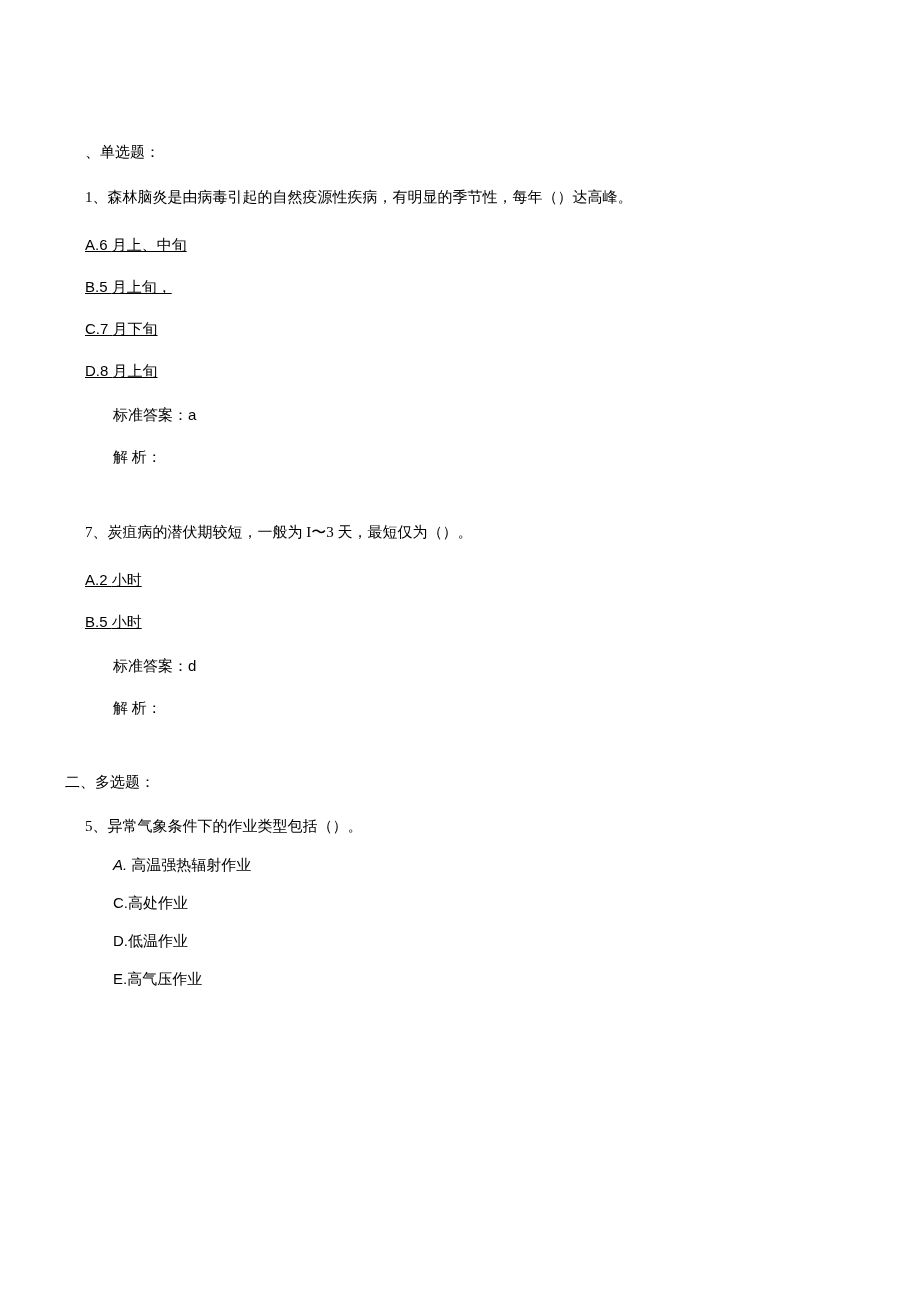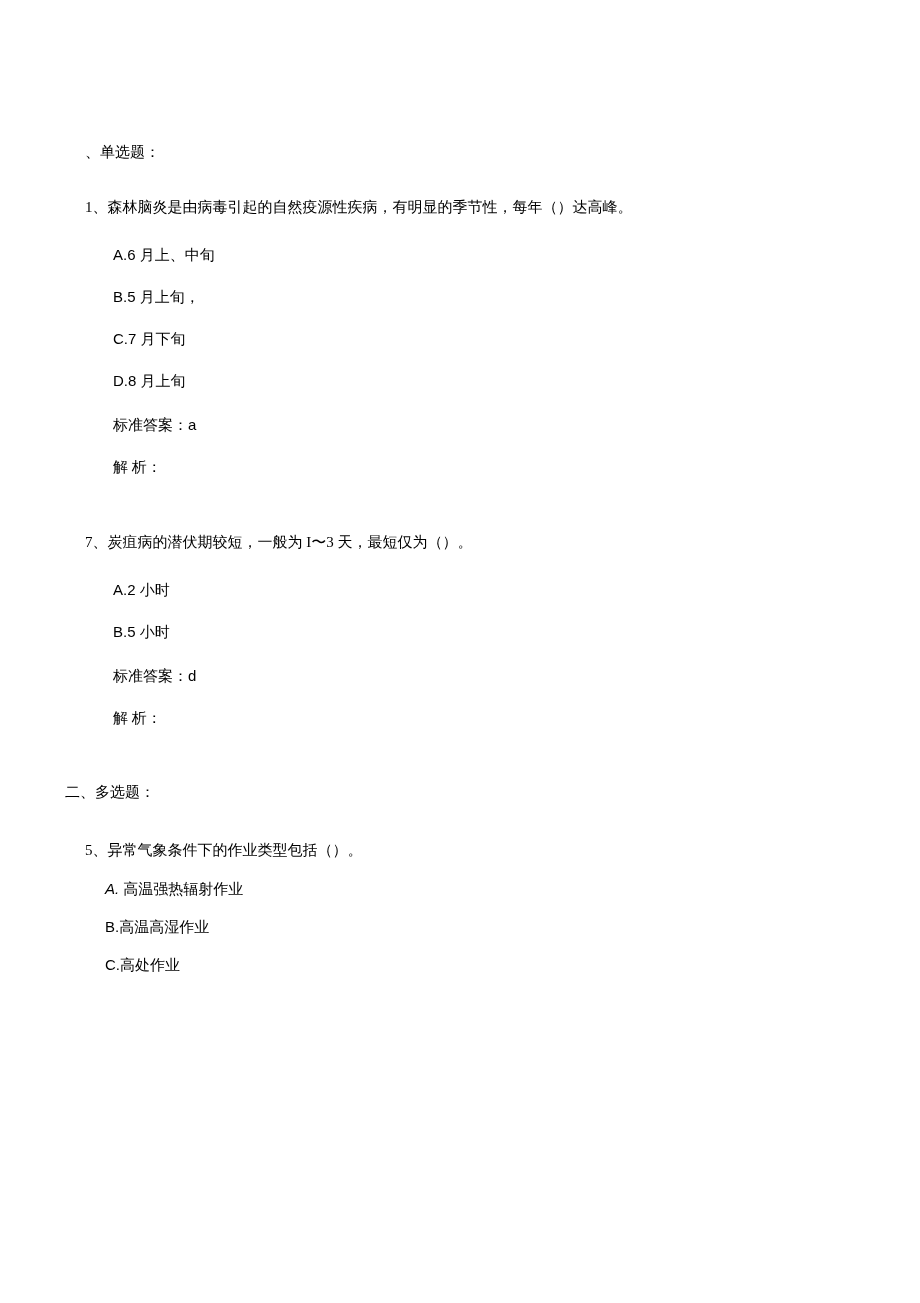--- a/index.html
+++ b/index.html
@@ -11,58 +11,58 @@
       background: #ffffff;
       width: 920px;
       height: 1303px;
       font-family: "SimSun", "宋体", serif;
       font-size: 15px;
       color: #000000;
       line-height: 1.6;
       padding: 140px 85px 60px 85px;
     }
     .section-header {
-      margin-bottom: 30px;
+      margin-bottom: 20px;
     }
     .question-block {
       margin-bottom: 50px;
     }
     .question-text {
       margin-bottom: 22px;
       line-height: 1.8;
     }
     .option {
-      margin-left: 28px;
       margin-bottom: 18px;
+      text-decoration: underline;
     }
     .option .latin {
       font-family: Arial, sans-serif;
     }
     .answer-block {
       margin-left: 28px;
       margin-top: 20px;
     }
     .answer-line {
       margin-bottom: 18px;
     }
     .answer-val {
       font-family: Arial, sans-serif;
     }
     .section2-header {
-      margin-bottom: 34px;
+      margin-bottom: 20px;
       margin-left: -20px;
     }
     .q3-block {
       margin-top: 10px;
     }
     .q3-text {
       margin-bottom: 15px;
     }
     .q3-option {
-      margin-left: 20px;
+      margin-left: 28px;
       margin-bottom: 14px;
     }
     .q3-option .latin {
       font-family: Arial, sans-serif;
     }
     .italic {
       font-style: italic;
       font-family: Arial, sans-serif;
     }
   </style>
@@ -116,18 +116,21 @@
 <div class="section2-header">
   <span>二、多选题：</span>
 </div>
 
 <div class="q3-block">
   <div class="q3-text">5、异常气象条件下的作业类型包括（）。</div>
   <div class="q3-option">
     <span class="italic">A. </span><span>高温强热辐射作业</span>
   </div>
   <div class="q3-option">
-    <span class="latin">B.</span><span>高温高湿作业</span>
+    <span class="latin">C.</span><span>高处作业</span>
   </div>
   <div class="q3-option">
-    <span class="latin">C.</span><span>高处作业</span>
+    <span class="latin">D.</span><span>低温作业</span>
+  </div>
+  <div class="q3-option">
+    <span class="latin">E.</span><span>高气压作业</span>
   </div>
 </div>
 
 </body></html>

